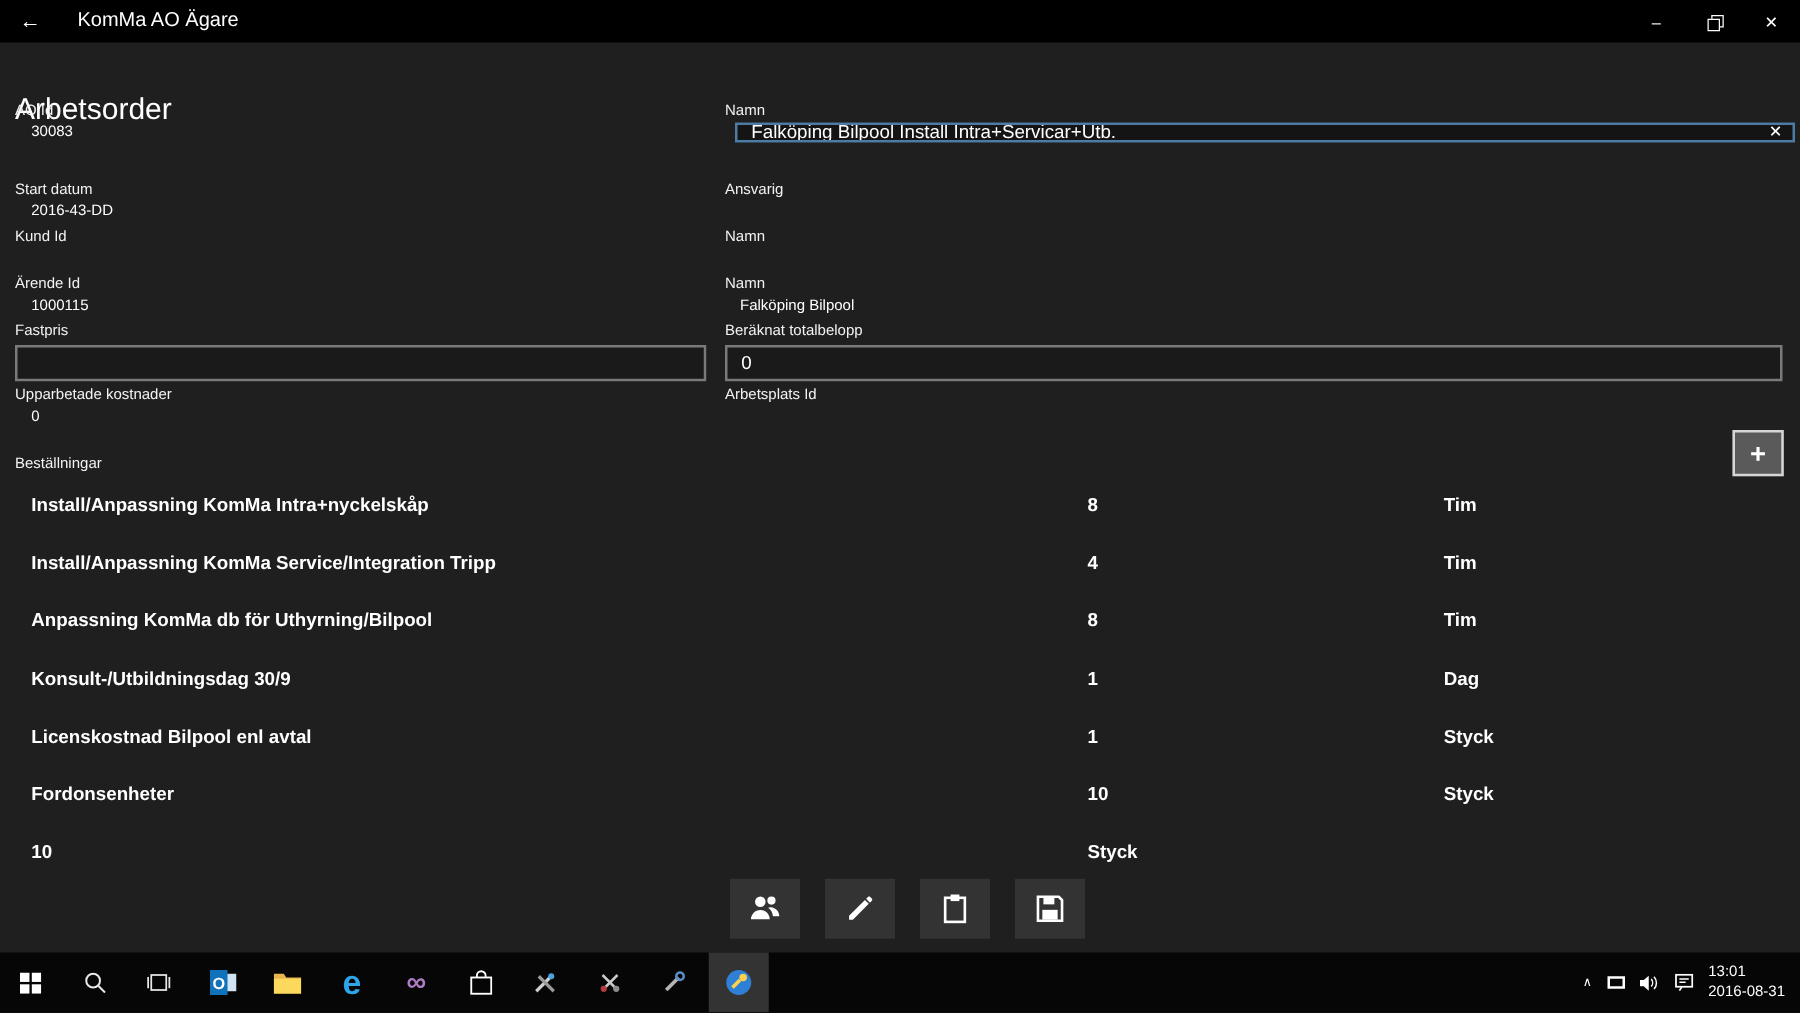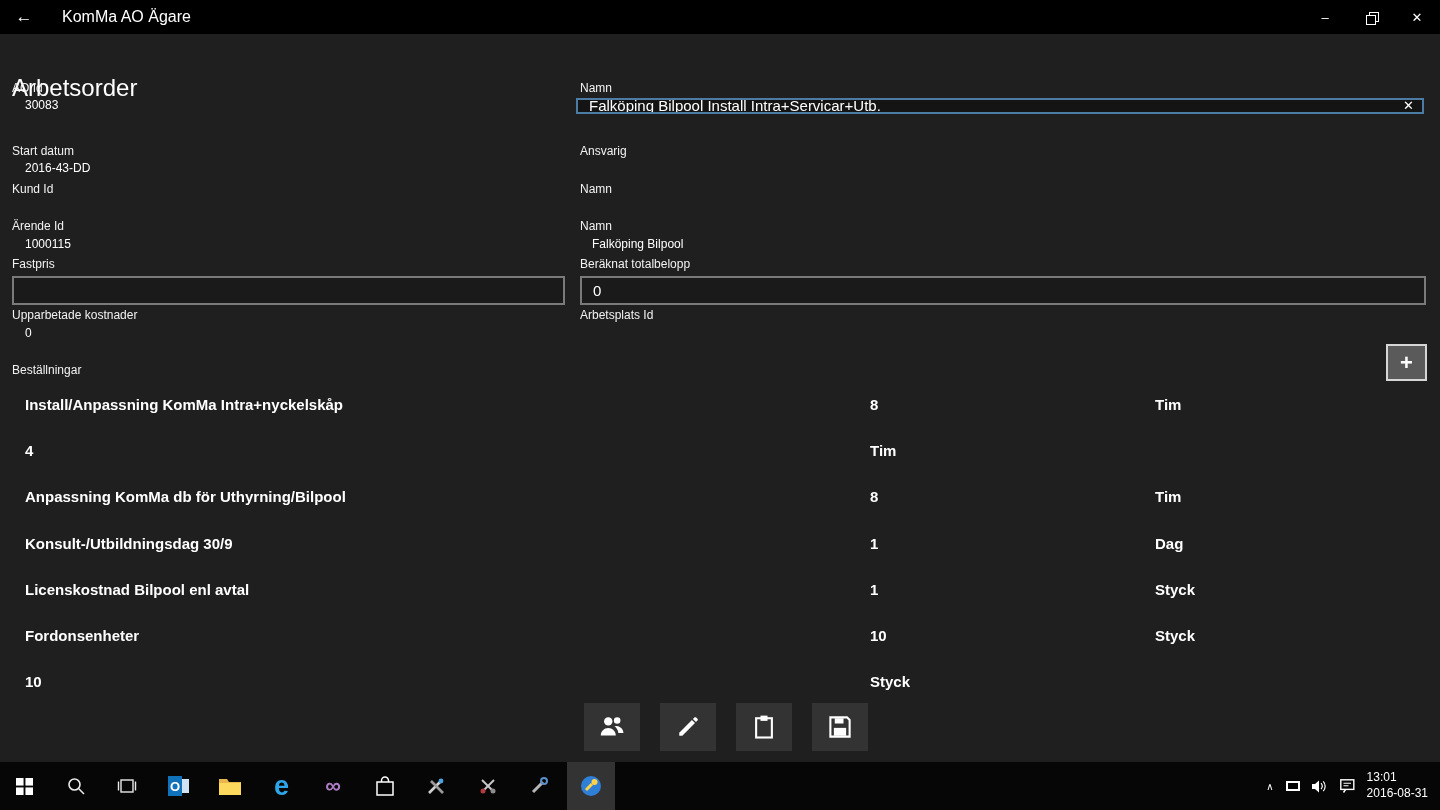--- a/index.html
+++ b/index.html
@@ -36,21 +36,21 @@
   .pos-namn-lbl{left:580px;top:47px}
   .pos-ansvarig-lbl{left:580px;top:110px}
   .pos-namn2-lbl{left:580px;top:148px}
   .pos-namn3-lbl{left:580px;top:185px} .pos-namn3-val{left:592px;top:203px}
   .pos-beraknat-lbl{left:580px;top:223px}
   .pos-arbetsplats-lbl{left:580px;top:274px}
   .pos-best-lbl{left:12px;top:329px}
 
   .input-wrap { position:absolute; }
   .pos-fastpris-input{left:12px;top:242px;width:553px;height:29px}
-  .pos-namn-input{left:576px;top:63px;width:848px;height:16px}
+  .pos-namn-input{left:588px;top:63px;width:848px;height:16px}
   .pos-beraknat-input{left:580px;top:242px;width:846px;height:29px}
   .textbox {
     width:100%; height:100%; background:#1a1a1a; border:2px solid #7a7a7a;
     color:#fff; font-size:15px; padding:0 28px 0 11px;
     font-family:"Liberation Sans","DejaVu Sans",sans-serif; outline:none;
   }
   .textbox.focused { border-color:#4c7ba4; background:#141414; }
   .clear-btn { position:absolute; right:10px; top:50%; transform:translateY(-50%); font-size:13px; color:#fff; cursor:pointer; line-height:1; }
 
   .add-btn {
@@ -157,20 +157,21 @@
       </button>
 
     <div class="orders-list">
       <div class="order-row">
         <span class="order-name">Install/Anpassning KomMa Intra+nyckelskåp</span>
         <span class="order-qty">8</span>
         <span class="order-unit">Tim</span>
       </div>
 
       <div class="order-row">
+        <span class="order-name">Install/Anpassning KomMa Service/Integration Tripp</span>
         <span class="order-qty">4</span>
         <span class="order-unit">Tim</span>
       </div>
 
       <div class="order-row">
         <span class="order-name">Anpassning KomMa db för Uthyrning/Bilpool</span>
         <span class="order-qty">8</span>
         <span class="order-unit">Tim</span>
       </div>
 

